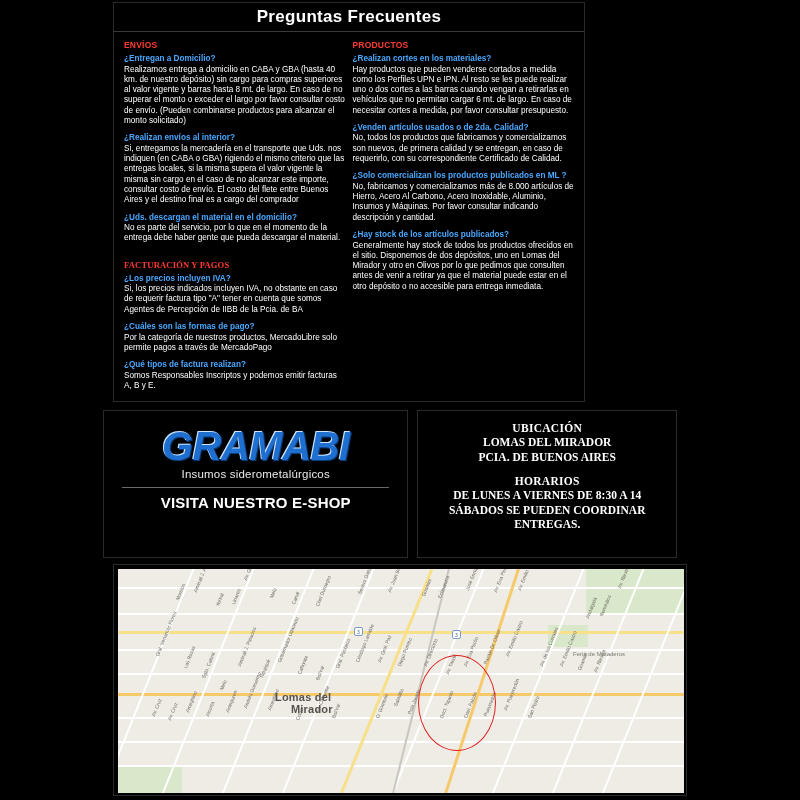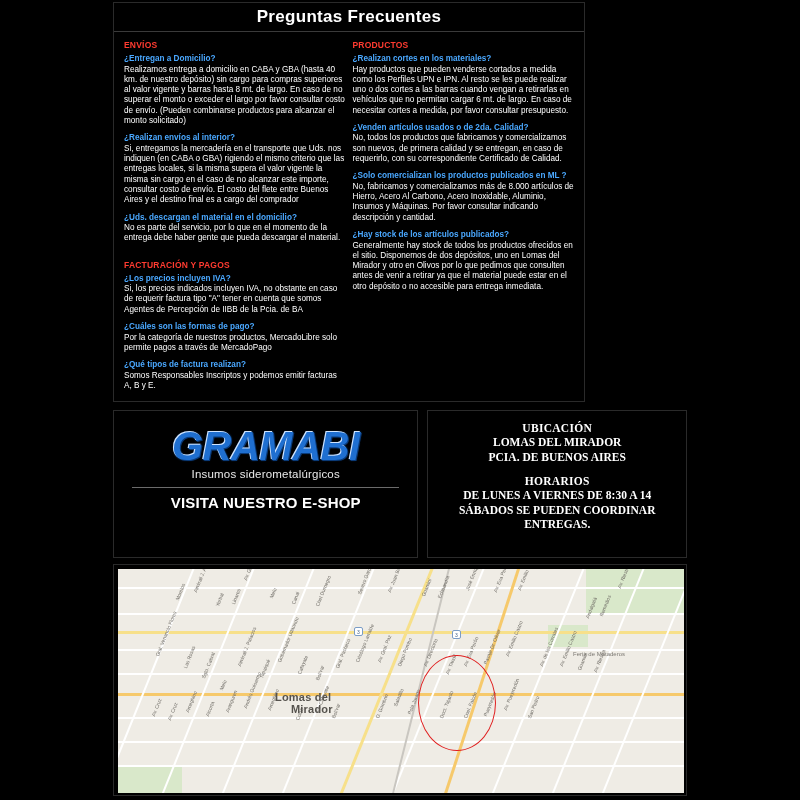--- a/index.html
+++ b/index.html
@@ -39,37 +39,37 @@
     gap: 7px;
   }
   .faq-col { width: 50%; }
   .sec-head {
     color: #ff3b30;
     font-size: 8.5px;
     font-weight: bold;
     letter-spacing: 0.2px;
     margin-bottom: 4px;
   }
-  .sec-head.spaced { margin-top: 16px; }
+  .sec-head.spaced { margin-top: 16px; font-family: Liberation Serif, serif; }
   .qa { margin-bottom: 7px; }
   .q {
     color: #4aa8ff;
     font-size: 8.2px;
     line-height: 10.5px;
     font-weight: bold;
   }
   .a {
     color: #ffffff;
     font-size: 8.2px;
     line-height: 10.3px;
   }
   
   .brand-row {
     position: absolute;
-    left: 113px; top: 410px;
+    left: 103px; top: 410px;
     width: 574px; height: 148px;
     display: flex;
     gap: 9px;
   }
   .brand-panel {
     width: 306px; height: 148px;
     background: #000000;
     border: 1px solid #2a2a2a;
     position: relative;
   }

